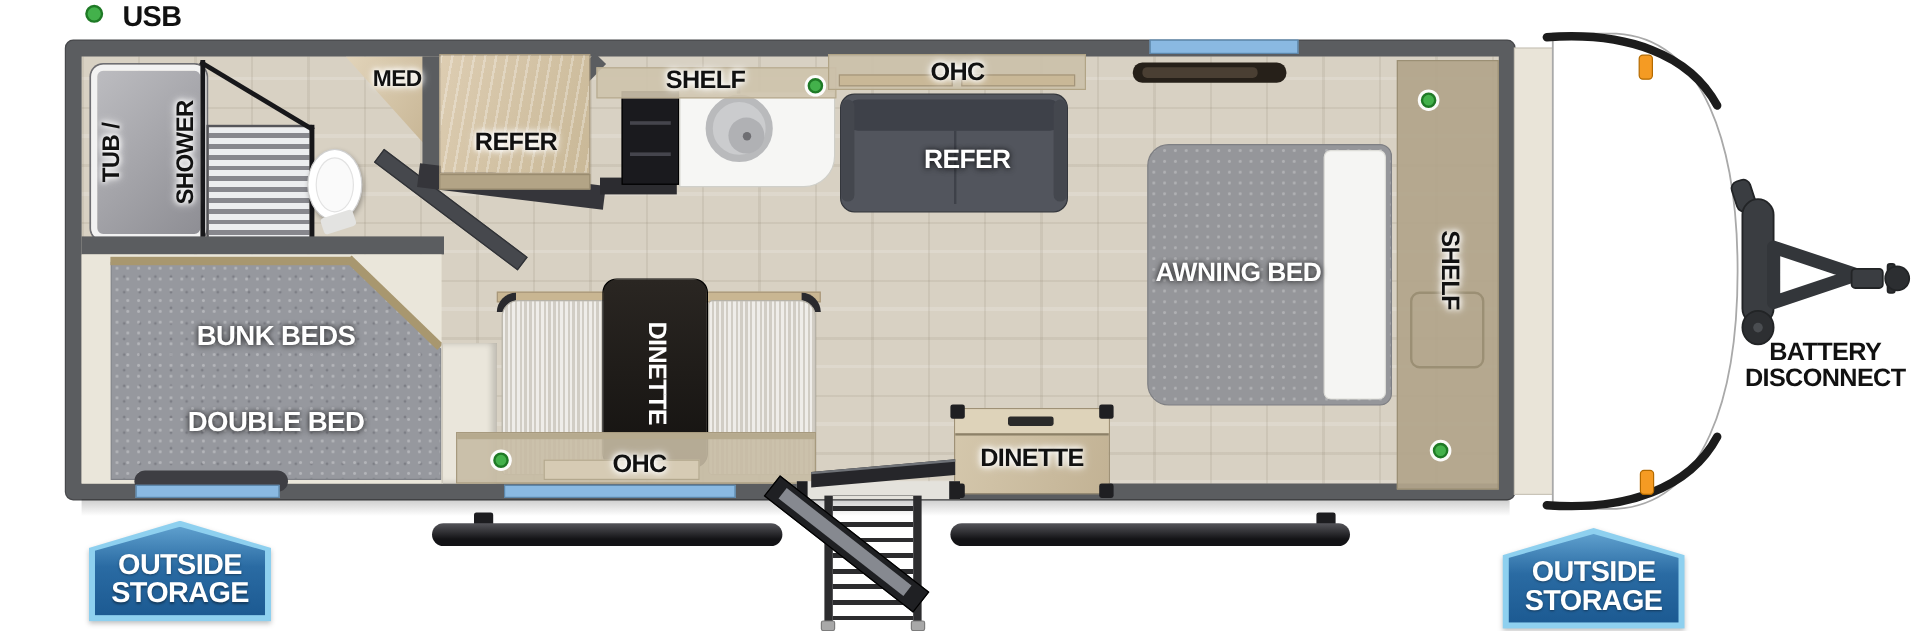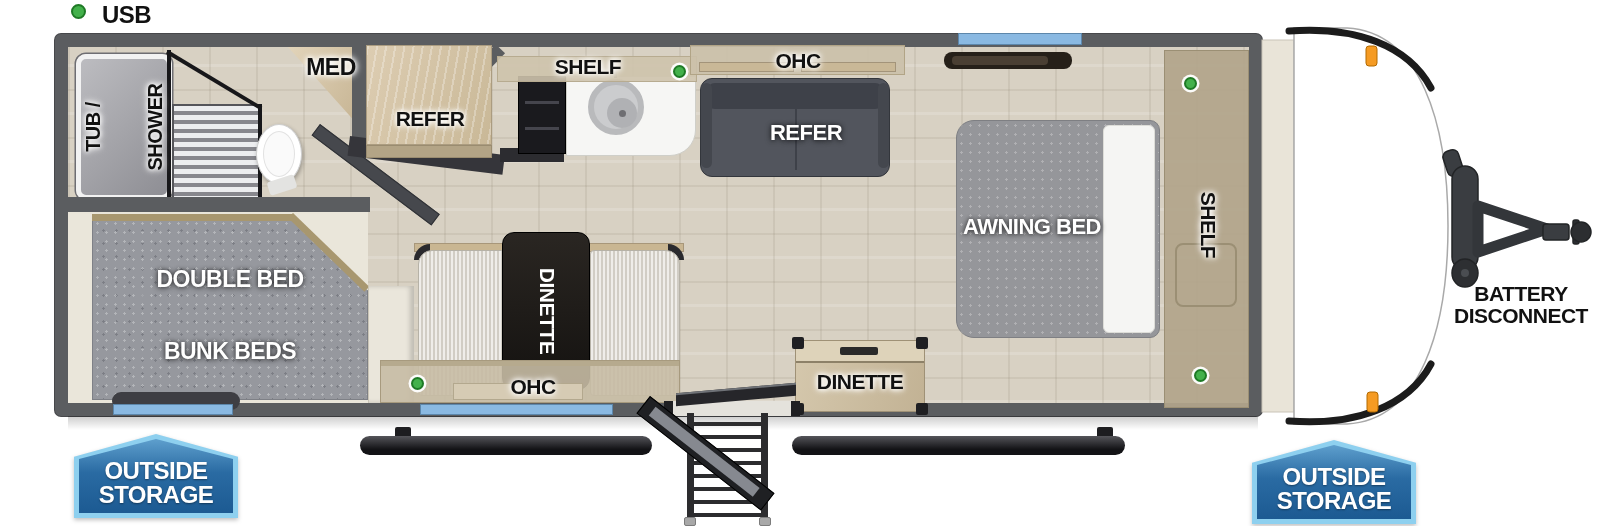--- a/index.html
+++ b/index.html
@@ -123,21 +123,21 @@
   .step-foot{position:absolute;top:517px;width:12px;height:9px;background:#a8a8a8;border:1px solid #7c7c7c;border-radius:2px;}
   .open-door{left:650px;top:396px;width:158px;height:22px;background:#1f2023;transform:rotate(38deg);transform-origin:0 0;border:1px solid #000;}
   .open-door i{position:absolute;left:10px;top:4px;right:14px;bottom:5px;background:#868990;}
 
   
   .awn{position:absolute;top:436px;height:19px;border-radius:10px;
        background:linear-gradient(180deg,#55555a,#131316 70%);}
   .awn-brkt{position:absolute;top:427px;width:16px;height:11px;background:var(--awning);border-radius:2px;}
 
   
-  .badge{position:absolute;width:164px;height:84px;filter:drop-shadow(0 2px 2px rgba(0,0,0,.25));}
+  .badge{position:absolute;width:152px;height:84px;filter:drop-shadow(0 2px 2px rgba(0,0,0,.25));}
   .badge .shell{position:absolute;inset:0;background:var(--badge-border);
        clip-path:polygon(0 27%,50% 0,100% 27%,100% 100%,0 100%);}
   .badge .inner{position:absolute;inset:5px;background:linear-gradient(180deg,#5e9fcd 0%,#2a6ba3 45%,var(--badge-bottom) 100%);
        clip-path:polygon(0 27%,50% 0,100% 27%,100% 100%,0 100%);
        display:flex;flex-direction:column;align-items:center;justify-content:center;padding-top:14px;}
   .badge .inner span{color:#fff;font-weight:bold;font-size:24px;line-height:1.02;letter-spacing:-.5px;
        text-shadow:0 1px 2px rgba(0,0,0,.4);}
 
   .battery{left:1440px;top:283px;width:162px;text-align:center;font-weight:bold;font-size:21px;
        line-height:1.06;letter-spacing:-.5px;color:var(--text-black);}
@@ -277,30 +277,30 @@
 
   <div class="usb" style="left:673px;top:65px;"></div>
   <div class="usb" style="left:411px;top:377px;"></div>
   <div class="usb" style="left:1184px;top:77px;"></div>
   <div class="usb" style="left:1194px;top:369px;"></div>
 
   <div class="lbl rot-neg90 two-line" style="left:124px;top:127px;font-size:20px;">
     <div>TUB /</div>
     <div>SHOWER</div>
   </div>
-  <div class="lbl center" style="left:331px;top:67px;font-size:23px;">MED</div>
+  <div class="lbl center" style="left:331px;top:67px;font-size:19px;">MED</div>
   <div class="lbl center" style="left:430px;top:119px;font-size:21px;">REFER</div>
   <div class="lbl center" style="left:588px;top:67px;font-size:21px;">SHELF</div>
   <div class="lbl center" style="left:798px;top:61px;font-size:21px;">OHC</div>
   <div class="lbl white center" style="left:806px;top:133px;font-size:22px;">REFER</div>
   <div class="lbl white center" style="left:1032px;top:227px;font-size:22px;">AWNING BED</div>
   <div class="lbl rot-90" style="left:1208px;top:225px;font-size:21px;">SHELF</div>
   <div class="lbl white center two-line" style="left:230px;top:316px;font-size:23px;">
+    <div>BUNK BEDS</div>
     <div>DOUBLE BED</div>
-    <div>BUNK BEDS</div>
   </div>
   <div class="lbl white rot-90" style="left:547px;top:311px;font-size:21px;text-shadow:none;">DINETTE</div>
   <div class="lbl center" style="left:533px;top:387px;font-size:21px;">OHC</div>
   <div class="lbl center" style="left:860px;top:382px;font-size:21px;">DINETTE</div>
 
   <div class="abs battery">
     <div>BATTERY</div>
     <div>DISCONNECT</div>
   </div>
 

